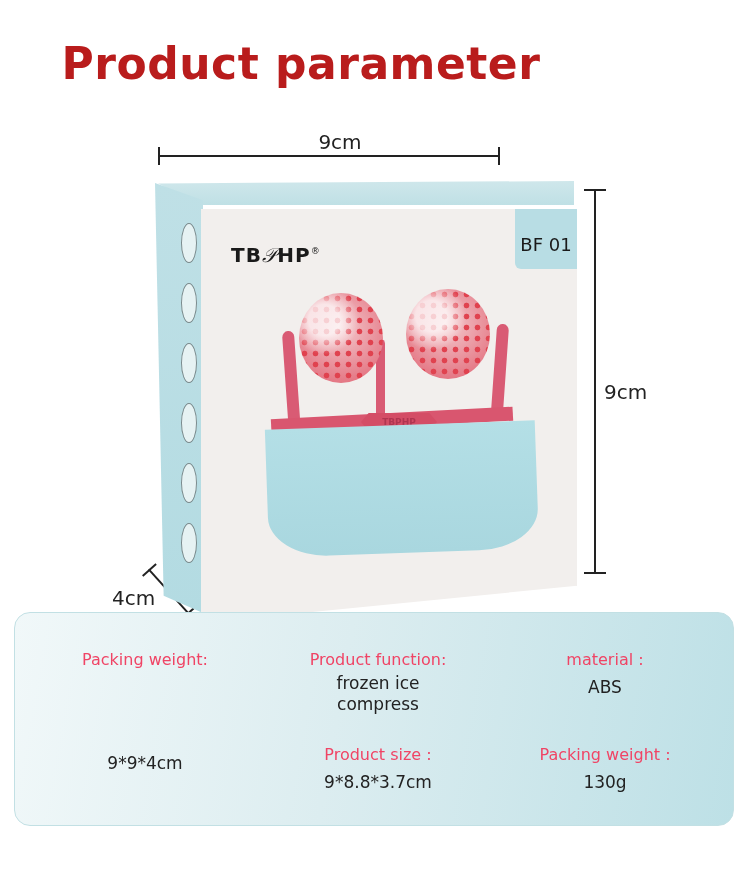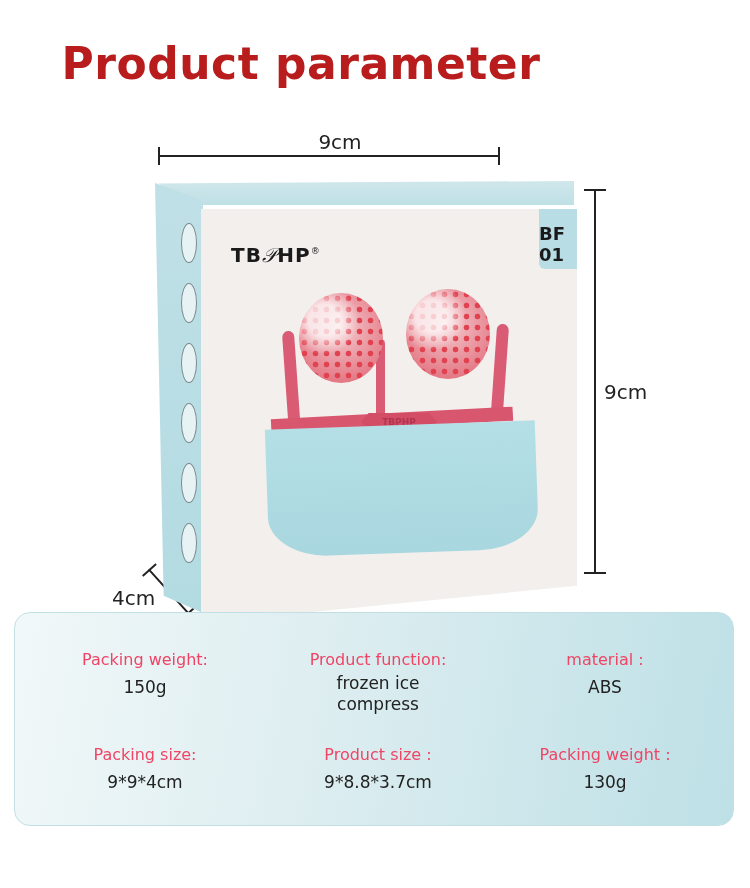--- a/index.html
+++ b/index.html
@@ -48,24 +48,24 @@
     background: #f2efed;
     clip-path: polygon(0 0, 100% 0, 100% 91%, 0 100%);
     box-shadow: 0 2px 6px rgba(0,0,0,0.1);
   }
   .logo {
     position: absolute; left: 30px; top: 34px; font-family: "DejaVu Sans", sans-serif;
     font-weight: bold; font-size: 20px; color: #1a1a1a; letter-spacing: 1px;
   }
   .logo sup { font-size: 9px; font-weight: normal; }
   .badge {
-    position: absolute; right: 0; top: 0; width: 38px; height: 60px;
+    position: absolute; right: 0; top: 0; width: 62px; height: 60px;
     background: #b8dde4; border-radius: 0 0 0 6px;
     display: flex; align-items: center; justify-content: center;
-    font-weight: bold; font-size: 18px; color: #1a1a1a; padding-top: 10px;
+    font-weight: normal; font-size: 18px; color: #1a1a1a; padding-top: 10px;
   }
 
   
   .stand-post { position: absolute; width: 12px; height: 90px; background: #d95b74; border-radius: 6px 6px 0 0; }
   .ball {
     position: absolute; width: 84px; height: 90px; border-radius: 50%;
     background:
       radial-gradient(circle at 30% 30%, rgba(255,255,255,0.75) 0 18%, transparent 40%),
       radial-gradient(circle, #e0424f 2.5px, transparent 3.2px) 0 0 / 11px 11px,
       radial-gradient(circle at 50% 40%, #f3c9cd, #e3707e 85%);
@@ -125,32 +125,30 @@
     <div class="ball" style="left:205px; top:80px;"></div>
     <div class="stand-bar" style="left:70px; top:204px; width:242px; transform:rotate(-3deg);"></div>
     <div class="stand-plate" style="left:160px; top:204px;">TBPHP</div>
     <div class="base" style="left:66px; top:216px; transform:rotate(-2deg);"></div>
   </div>
 </div>
 
 <div class="panel">
   <div class="cell" style="left:10px; top:37px;">
     <div class="label">Packing weight:</div>
-    <div class="value">150g</div>
   </div>
   <div class="cell" style="left:470px; top:37px;">
     <div class="label">material :</div>
     <div class="value">ABS</div>
   </div>
   <div class="cell" style="left:243px; top:37px;">
     <div class="label">Product function:</div>
     <div class="value" style="margin-top:4px; width:110px; margin-left:65px;">frozen ice compress</div>
   </div>
   <div class="cell" style="left:10px; top:132px;">
-    <div class="label">Packing size:</div>
     <div class="value">9*9*4cm</div>
   </div>
   <div class="cell" style="left:243px; top:132px;">
     <div class="label">Product size :</div>
     <div class="value">9*8.8*3.7cm</div>
   </div>
   <div class="cell" style="left:470px; top:132px;">
     <div class="label">Packing weight :</div>
     <div class="value">130g</div>
   </div>

